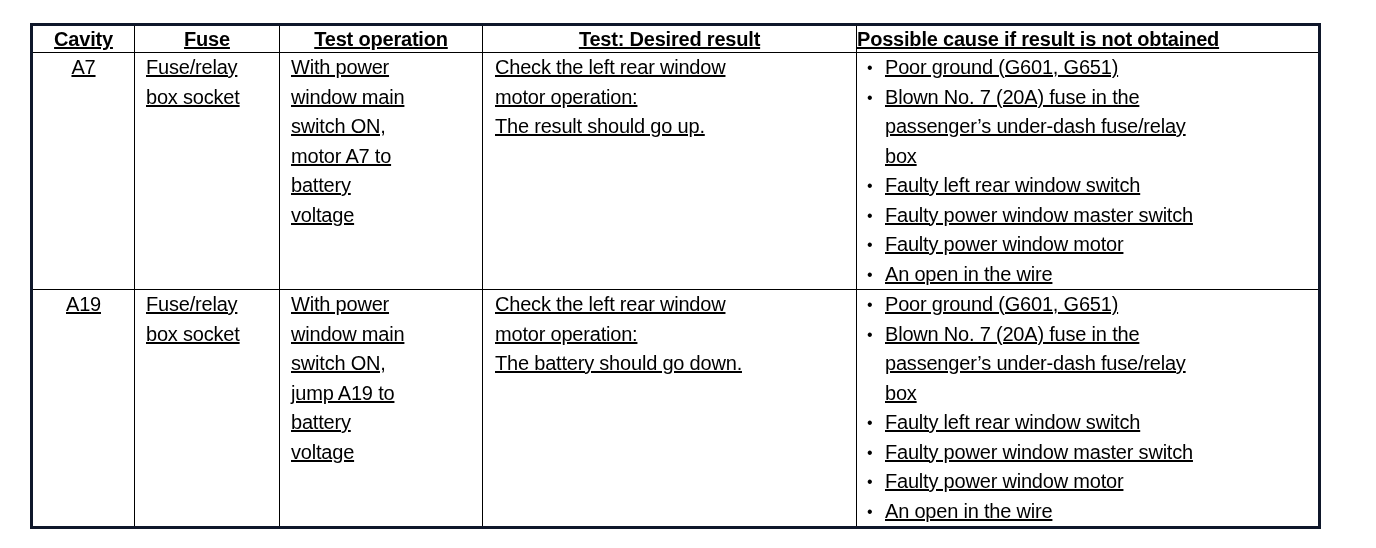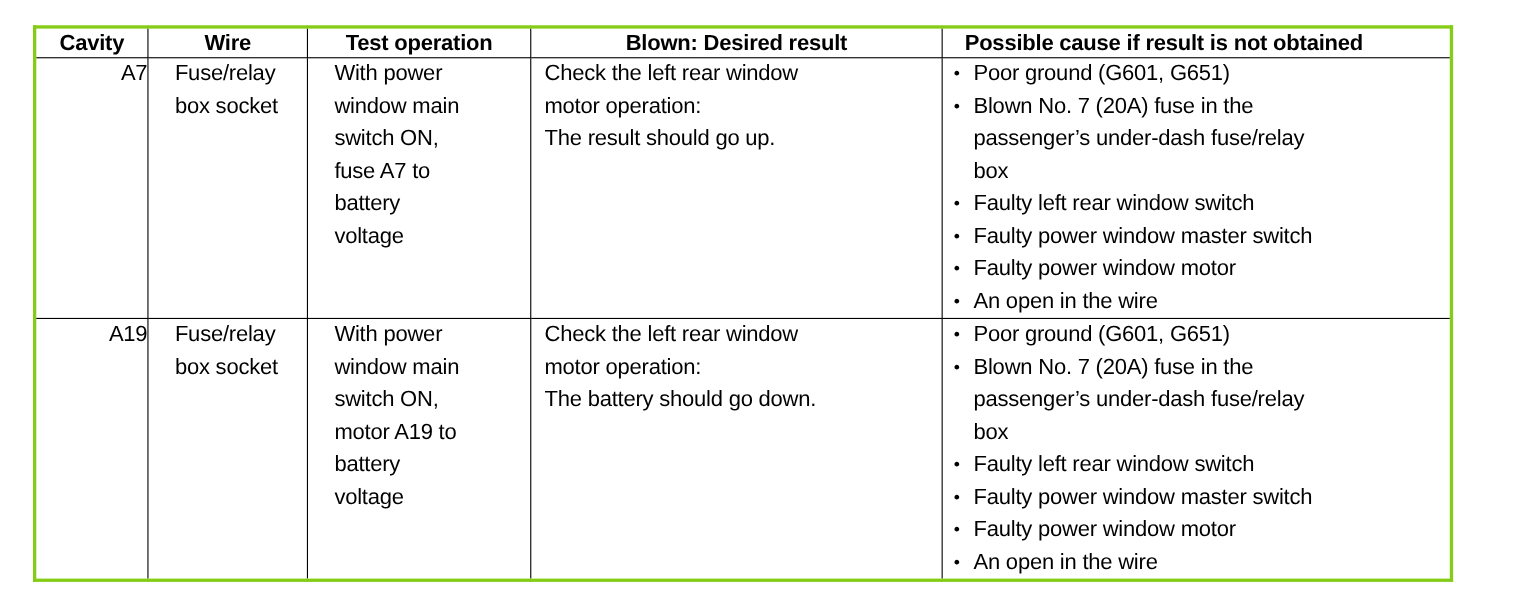--- a/index.html
+++ b/index.html
@@ -19,23 +19,24 @@
     width: 1376px;
     height: 548px;
     background: #ffffff;
   }
   .troubleshoot-table {
     position: absolute;
     left: 30px;
     top: 23px;
     width: 1288px;
     border-collapse: collapse;
-    border: 3px solid #84cc16;
+    border: 3px solid #0f172a;
     table-layout: fixed;
     background: #ffffff;
+    text-decoration: underline;
   }
   .troubleshoot-table th,
   .troubleshoot-table td {
     border: 1px solid #000000;
     vertical-align: top;
     padding: 0;
     background: #ffffff;
   }
   
   col.c-cavity    { width: 103px; }
@@ -48,36 +49,36 @@
     font-weight: bold;
     font-size: 20px;
     line-height: 26px;
     text-align: center;
     padding: 4px 4px 5px 4px;
     letter-spacing: -0.2px;
     border-bottom: 2px solid #000000;
   }
   thead th.cause-head {
     text-align: left;
-    padding-left: 20px;
+    padding-left: 0;
   }
   tbody td {
     font-size: 20px;
     line-height: 29.5px;
     padding: 5px 6px 10px 6px;
     letter-spacing: -0.2px;
   }
   td.cavity-cell {
-    text-align: right;
+    text-align: center;
     padding-left: 0;
     padding-right: 0;
   }
   td.wire-cell,
   td.cond-cell {
-    padding-left: 24px;
+    padding-left: 11px;
     margin-left: 40px;
   }
   td.test-cell {
     padding-left: 12px;
   }
   td.cause-cell {
     padding-left: 8px;
   }
   tbody tr.row-first > td {
     border-bottom: 1px solid #000000;
@@ -113,42 +114,42 @@
       <col class="c-cavity">
       <col class="c-wire">
       <col class="c-cond">
       <col class="c-test">
       <col class="c-cause">
     </colgroup>
 
     <thead>
       <tr>
         <th>Cavity</th>
-        <th>Wire</th>
+        <th>Fuse</th>
         <th>Test operation</th>
-        <th>Blown: Desired result</th>
+        <th>Test: Desired result</th>
         <th class="cause-head">Possible cause if result is not obtained</th>
       </tr>
     </thead>
 
     <tbody>
 
       <tr class="row-first">
         <td class="cavity-cell">A7</td>
 
         <td class="wire-cell">
           <span class="cell-line">Fuse/relay</span>
           <span class="cell-line">box socket</span>
         </td>
 
         <td class="cond-cell">
           <span class="cell-line">With power</span>
           <span class="cell-line">window main</span>
           <span class="cell-line">switch ON,</span>
-          <span class="cell-line">fuse A7 to</span>
+          <span class="cell-line">motor A7 to</span>
           <span class="cell-line">battery</span>
           <span class="cell-line">voltage</span>
         </td>
 
         <td class="test-cell">
           <span class="cell-line">Check the left rear window</span>
           <span class="cell-line">motor operation:</span>
           <span class="cell-line">The result should go up.</span>
         </td>
 
@@ -191,21 +192,21 @@
 
         <td class="wire-cell">
           <span class="cell-line">Fuse/relay</span>
           <span class="cell-line">box socket</span>
         </td>
 
         <td class="cond-cell">
           <span class="cell-line">With power</span>
           <span class="cell-line">window main</span>
           <span class="cell-line">switch ON,</span>
-          <span class="cell-line">motor A19 to</span>
+          <span class="cell-line">jump A19 to</span>
           <span class="cell-line">battery</span>
           <span class="cell-line">voltage</span>
         </td>
 
         <td class="test-cell">
           <span class="cell-line">Check the left rear window</span>
           <span class="cell-line">motor operation:</span>
           <span class="cell-line">The battery should go down.</span>
         </td>
 

